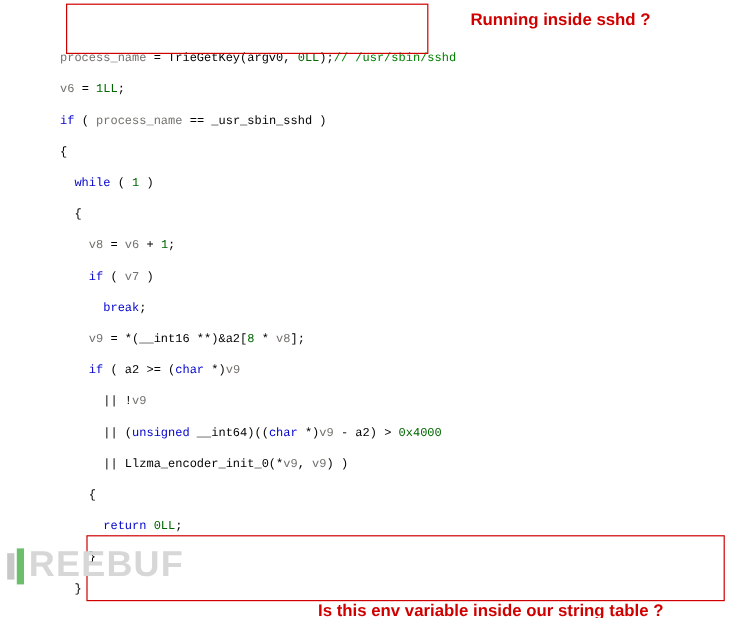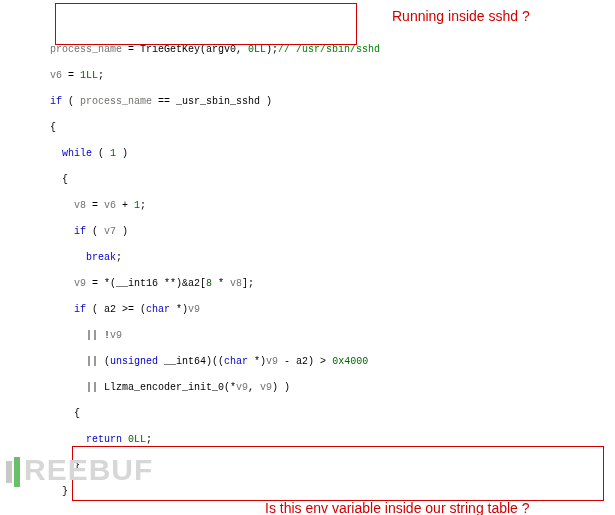--- a/index.html
+++ b/index.html
@@ -18,21 +18,21 @@
   .code-area {
     position: relative;
     padding: 4px 0 0 8px;
     white-space: pre;
   }
   .ln { white-space: pre; }
   .kw   { color: #0000cc; }
   .num  { color: #006600; }
   .dim  { color: #74726d; }
   .cmt  { color: #008000; text-align: center; }
-  .note { color: #d00000; font-family: Arial, sans-serif; font-size: 14px; font-weight: normal; position:absolute; }
+  .note { color: #d00000; font-family: Arial, sans-serif; font-size: 14px; font-weight: bold; position:absolute; }
   .box-red { border: 1px solid #d00000; position: absolute; pointer-events: none; }
   .logo {
     position: absolute;
     left: 6px; bottom: 28px;
     font-family: Arial, sans-serif;
     font-weight: bold;
     font-size: 30px;
     color: #d7d7d7;
     letter-spacing: 1px;
     pointer-events: none;

